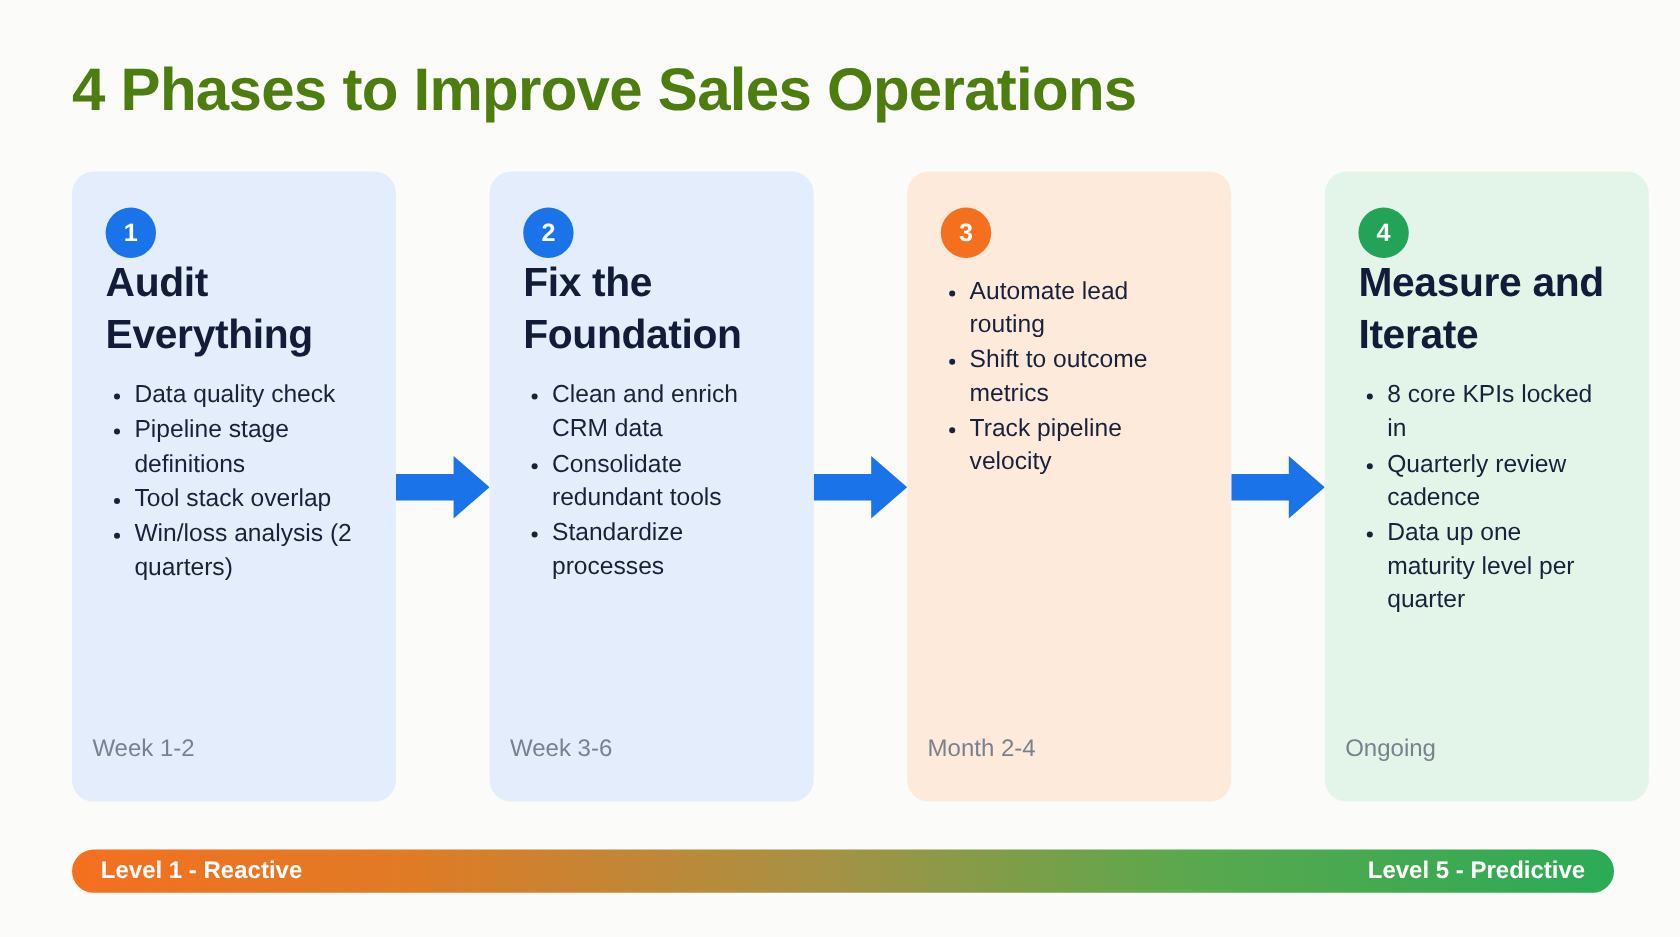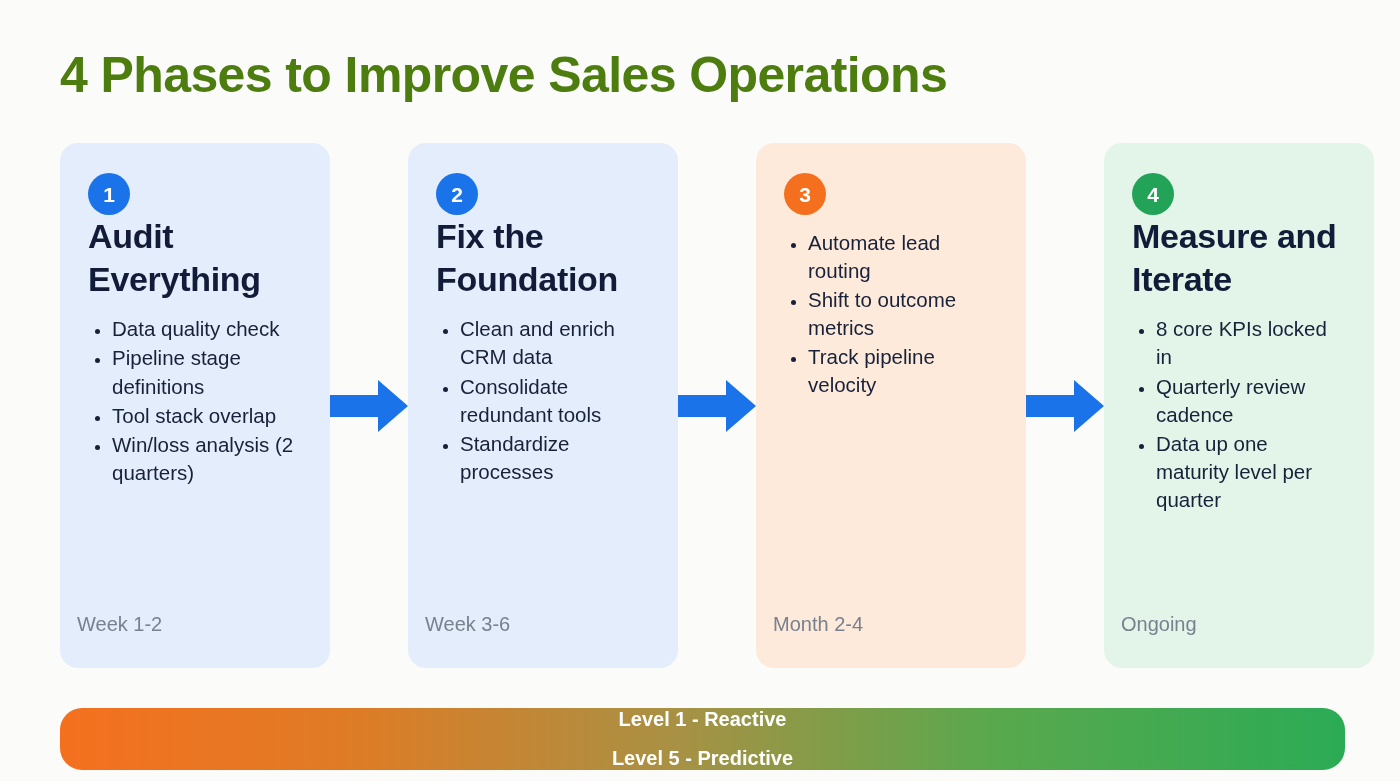--- a/index.html
+++ b/index.html
@@ -121,29 +121,28 @@
     justify-content: center;
   }
   .arrow-icon { display: block; }
 
   
   .maturity-bar {
     position: absolute;
     left: 60px;
     top: 708px;
     width: 1285px;
-    height: 62px;
+    height: 36px;
     border-radius: 22px;
     background: linear-gradient(90deg, #f4701f 0%, #e07b25 22%, #a89144 48%, #5ba84d 72%, #2bab55 100%);
     display: flex;
     align-items: center;
     justify-content: space-between;
     box-sizing: border-box;
     padding: 0 24px;
-    flex-direction: column;
   }
   .maturity-label {
     color: #ffffff;
     font-size: 20px;
     font-weight: bold;
     white-space: nowrap;
   }
 </style>
 </head>
 <body>

